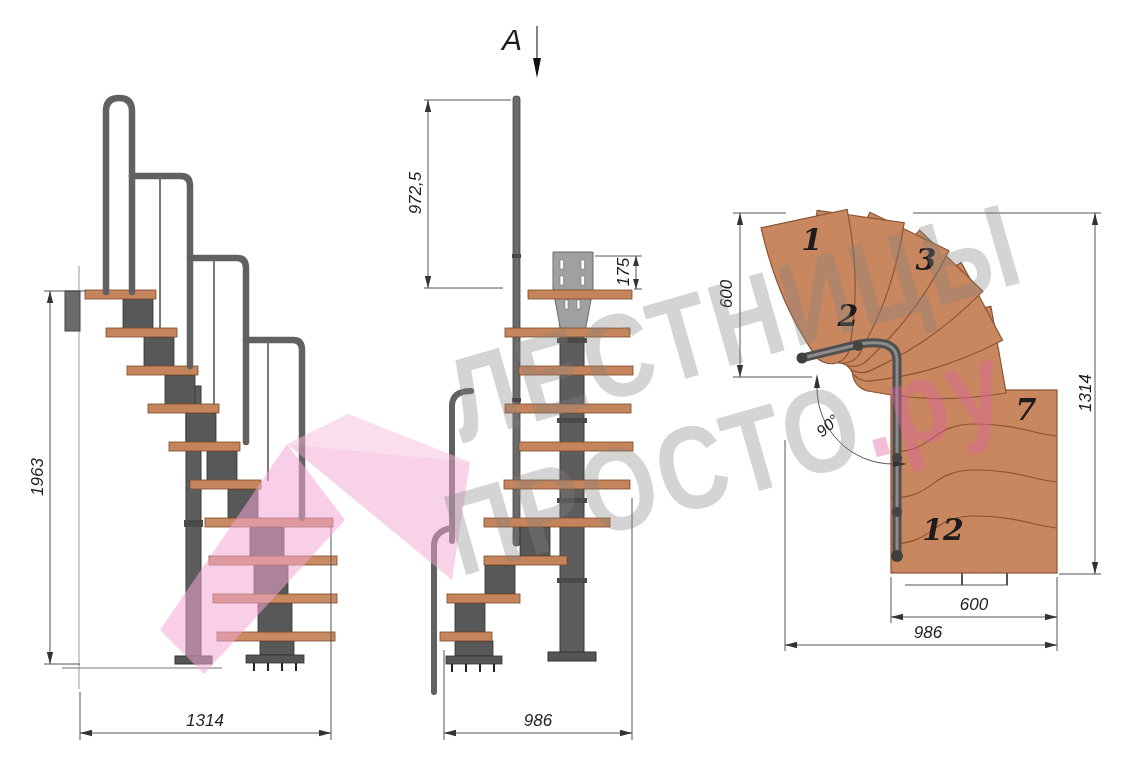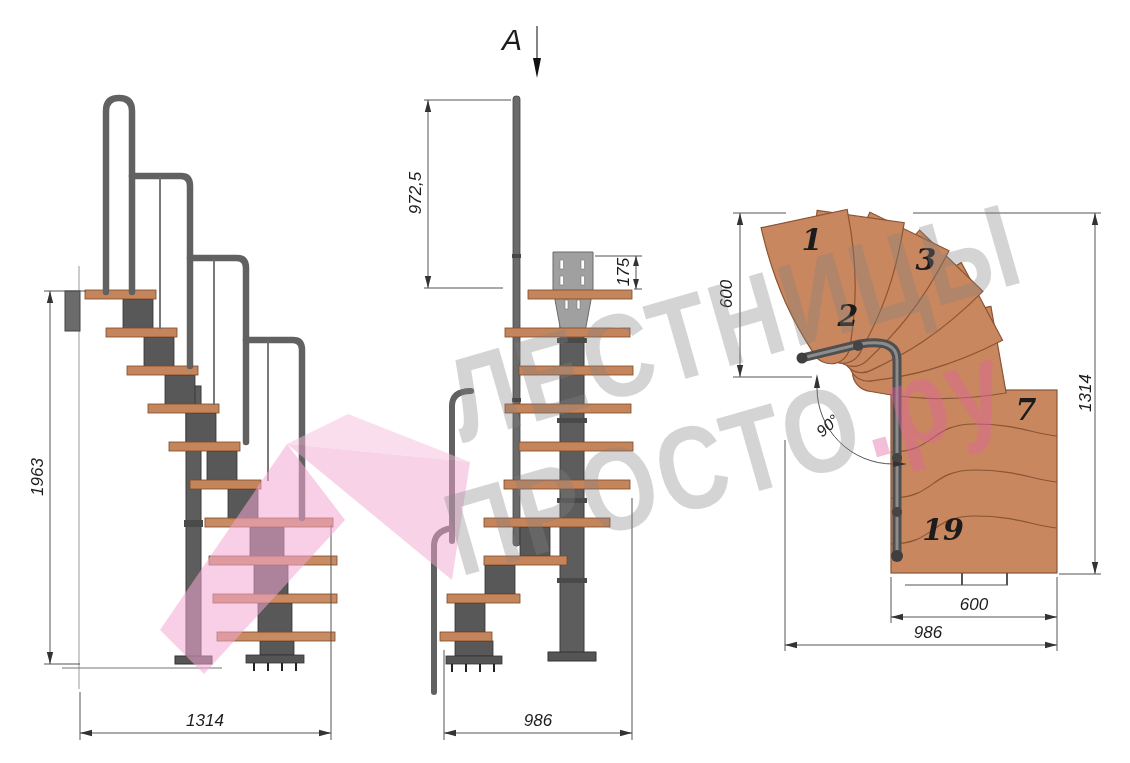--- a/index.html
+++ b/index.html
@@ -280,21 +280,21 @@
 <div class="lab dimlab vert" style="left:727px;top:294px;">600</div>
 <div class="lab dimlab vert" style="left:1086px;top:393px;">1314</div>
 <div class="lab dimlab" style="left:974px;top:605px;">600</div>
 <div class="lab dimlab" style="left:928px;top:633px;">986</div>
 <div class="lab anglab" style="left:828px;top:426px;">90°</div>
 
 <div class="lab steplab" style="left:812px;top:239px;">1</div>
 <div class="lab steplab" style="left:848px;top:315px;">2</div>
 <div class="lab steplab" style="left:926px;top:259px;">3</div>
 <div class="lab steplab" style="left:1026px;top:409px;">7</div>
-<div class="lab steplab" style="left:943px;top:529px;">19</div>
+<div class="lab steplab" style="left:943px;top:529px;">12</div>
 
 <div id="watermark">
   <svg width="1130" height="763" viewBox="0 0 1130 763">
     <polygon points="160,630 287,444 345,520 204,674" fill="rgba(242,167,209,0.55)"></polygon>
     <polygon points="287,444 470,462 452,580" fill="rgba(242,167,209,0.50)"></polygon>
     <polygon points="287,444 348,414 470,462" fill="rgba(246,190,220,0.50)"></polygon>
   </svg>
   <div class="wm-line" id="wm1">ЛЕСТНИЦЫ</div>
   <div class="wm-line" id="wm2"><span>ПРОСТО</span><span class="wm-pink">.ру</span></div>
 </div>

